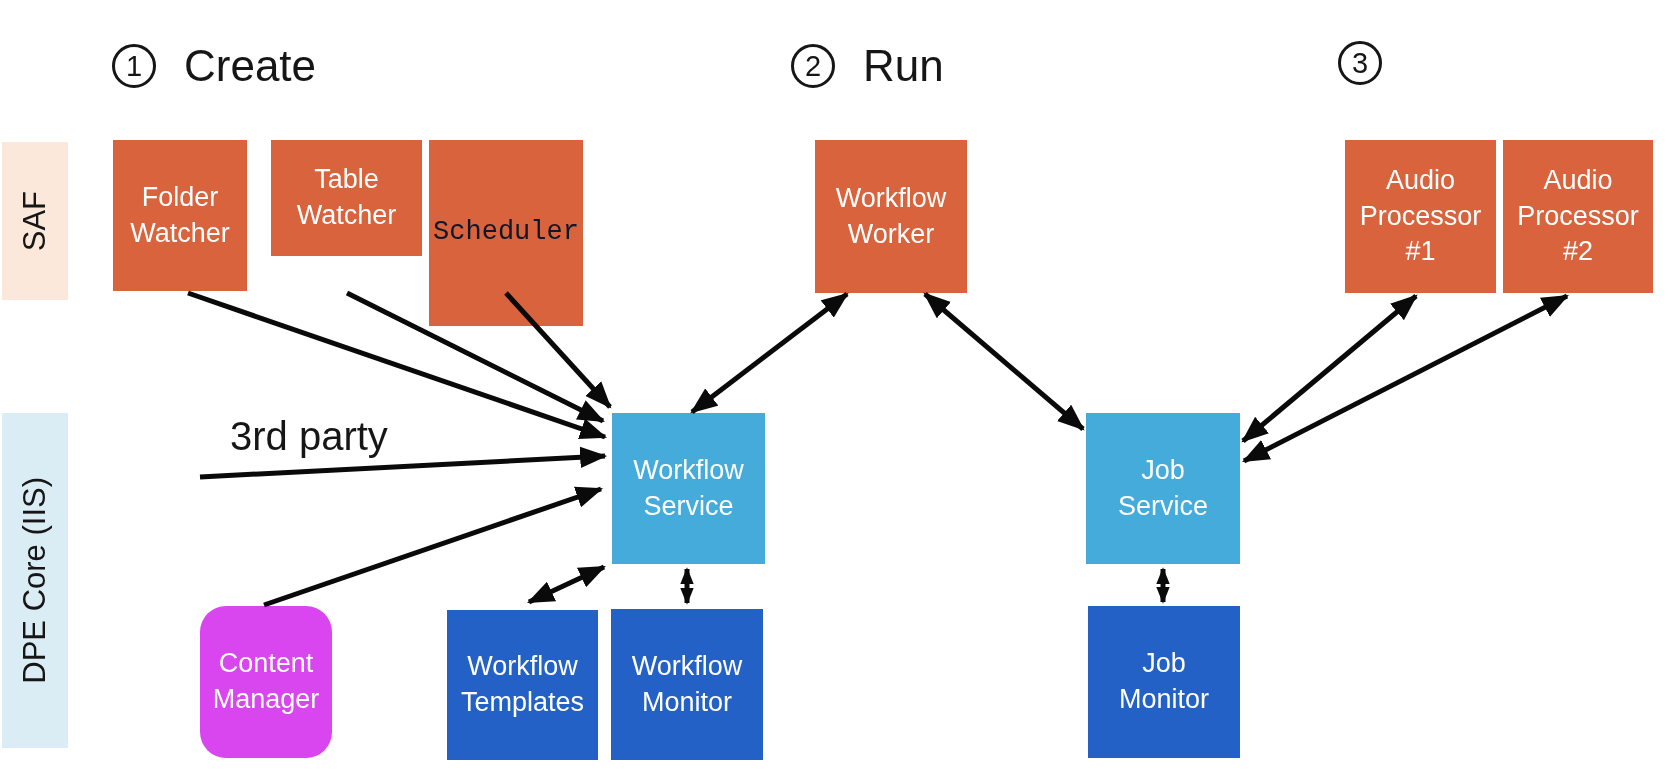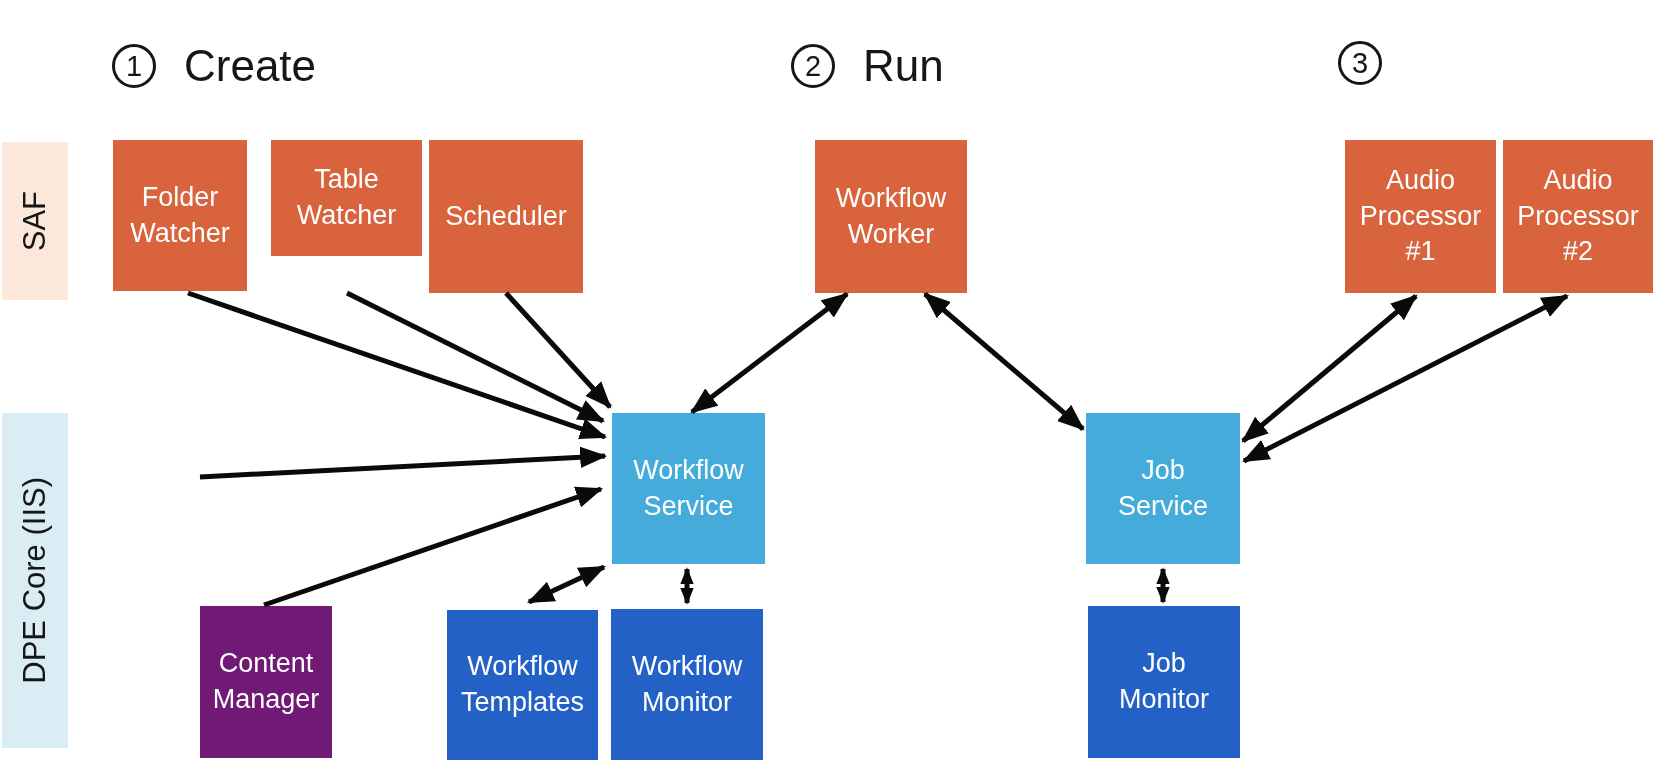--- a/index.html
+++ b/index.html
@@ -42,20 +42,21 @@
     <span class="heading-label">Create</span>
   </div>
   <div class="heading" style="left:791px;top:41px;">
     <span class="circle-num">2</span>
     <span class="heading-label">Run</span>
   </div>
   <div class="heading" style="left:1338px;top:41px;">
     <span class="circle-num">3</span>
   </div>
 
+  <div class="annotation" style="left:230px;top:414px;">3rd party</div>
 
   <svg id="edge-layer" width="1670" height="777" viewBox="0 0 1670 777" xmlns="http://www.w3.org/2000/svg">
     <defs>
       <marker id="ah" viewBox="0 0 10 8" refX="9.2" refY="4" markerWidth="5.4" markerHeight="4.4" orient="auto-start-reverse">
         <path d="M0,0 L10,4 L0,8 z" fill="#0A0A0A"></path>
       </marker>
       <marker id="ahs" viewBox="0 0 10 8" refX="9" refY="4" markerWidth="3.4" markerHeight="3" orient="auto-start-reverse">
         <path d="M0,0 L10,4 L0,8 z" fill="#0A0A0A"></path>
       </marker>
     </defs>
@@ -71,34 +72,34 @@
       <line x1="1163" y1="569" x2="1163" y2="602" stroke="#0A0A0A" stroke-width="5" marker-end="url(#ahs)" marker-start="url(#ahs)"></line>
       <line x1="1243" y1="441" x2="1416" y2="296" stroke="#0A0A0A" stroke-width="5" marker-end="url(#ah)" marker-start="url(#ah)"></line>
       <line x1="1244" y1="461" x2="1567" y2="296" stroke="#0A0A0A" stroke-width="5" marker-end="url(#ah)" marker-start="url(#ah)"></line>
     </svg>
 
   <div id="node-layer">
       <div class="node" style="left: 113px; top: 140px; width: 134px; height: 151px; background: rgb(216, 99, 60); color: rgb(255, 255, 255);">Folder
 Watcher</div>
       <div class="node" style="left: 271px; top: 140px; width: 151px; height: 116px; background: rgb(216, 99, 60); color: rgb(255, 255, 255);">Table
 Watcher</div>
-      <div class="node" style="left: 429px; top: 140px; width: 154px; height: 153px; background: rgb(216, 99, 60); color: #ffffff;">Scheduler</div>
+      <div class="node" style="left: 429px; top: 140px; width: 154px; height: 186px; background: rgb(216, 99, 60); color: #0f172a; font-family: Liberation Mono, monospace;">Scheduler</div>
       <div class="node" style="left: 815px; top: 140px; width: 152px; height: 153px; background: rgb(216, 99, 60); color: rgb(255, 255, 255);">Workflow
 Worker</div>
       <div class="node" style="left: 1345px; top: 140px; width: 151px; height: 153px; background: rgb(216, 99, 60); color: rgb(255, 255, 255);">Audio
 Processor
 #1</div>
       <div class="node" style="left: 1503px; top: 140px; width: 150px; height: 153px; background: rgb(216, 99, 60); color: rgb(255, 255, 255);">Audio
 Processor
 #2</div>
       <div class="node" style="left: 612px; top: 413px; width: 153px; height: 151px; background: rgb(69, 171, 219); color: rgb(255, 255, 255);">Workflow
 Service</div>
       <div class="node" style="left: 1086px; top: 413px; width: 154px; height: 151px; background: rgb(69, 171, 219); color: rgb(255, 255, 255);">Job
 Service</div>
-      <div class="node" style="left: 200px; top: 606px; width: 132px; height: 152px; background: #701a75; color: rgb(255, 255, 255);">Content
+      <div class="node" style="left: 200px; top: 606px; width: 132px; height: 152px; background: #d946ef; color: rgb(255, 255, 255); border-radius: 26px;">Content
 Manager</div>
       <div class="node" style="left: 447px; top: 610px; width: 151px; height: 150px; background: rgb(35, 97, 199); color: rgb(255, 255, 255);">Workflow
 Templates</div>
       <div class="node" style="left: 611px; top: 609px; width: 152px; height: 151px; background: rgb(35, 97, 199); color: rgb(255, 255, 255);">Workflow
 Monitor</div>
       <div class="node" style="left: 1088px; top: 606px; width: 152px; height: 152px; background: rgb(35, 97, 199); color: rgb(255, 255, 255);">Job
 Monitor</div>
     </div>
 
 </div>

